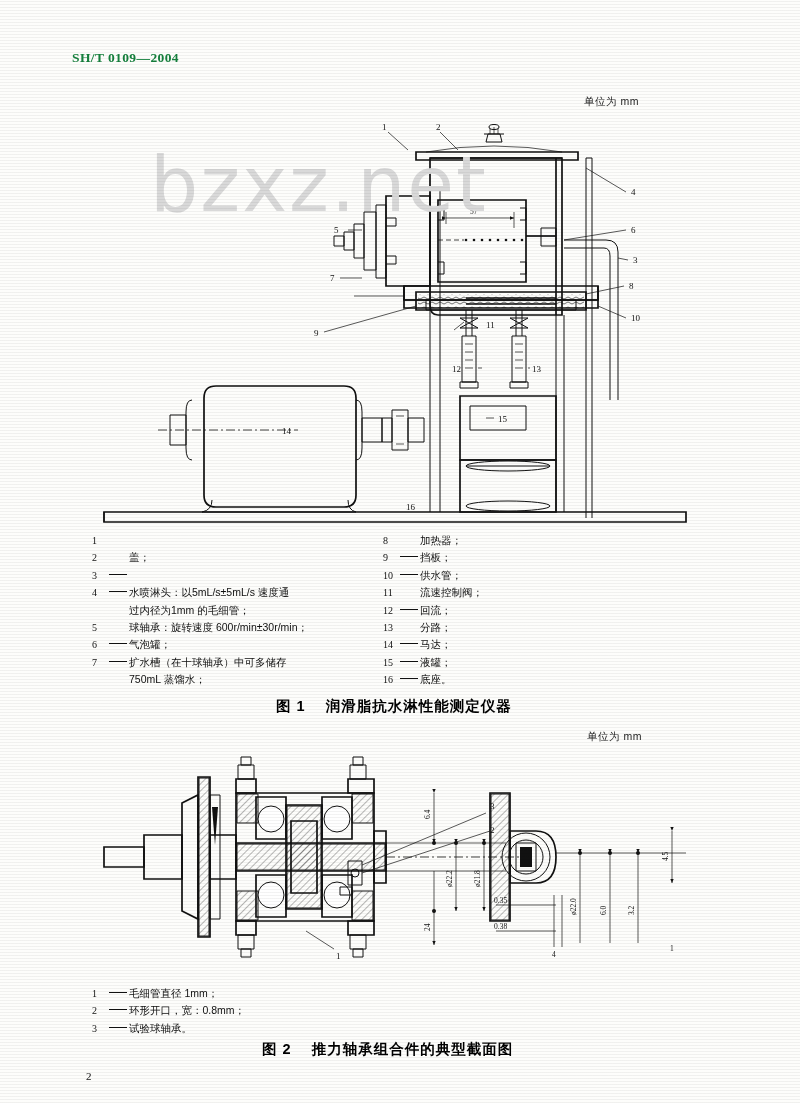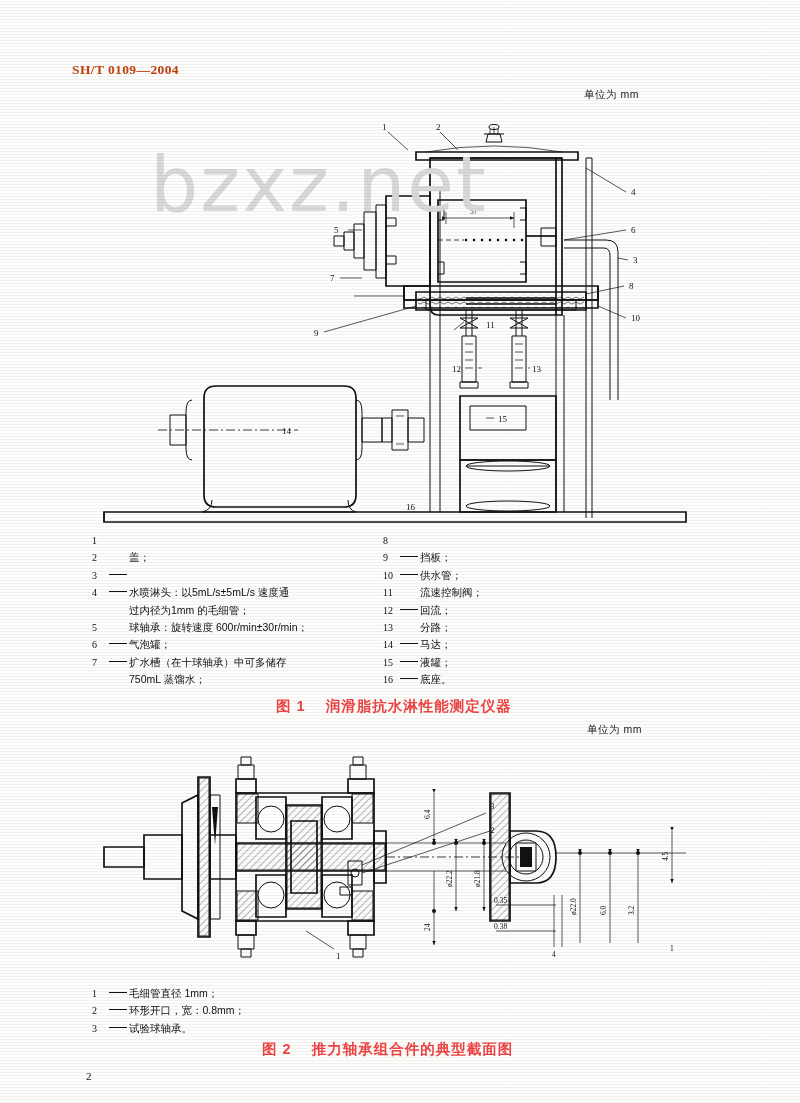--- a/index.html
+++ b/index.html
@@ -1,28 +1,28 @@
 <!DOCTYPE html>
 <html><head>
 <meta charset="utf-8">
 <style>
   html,body{margin:0;padding:0;background:#8a8a8a;}
   body{font-family:"Liberation Sans","DejaVu Sans",sans-serif;}
   .page{position:relative;width:800px;height:1103px;background:#fdfdfb;margin:0 auto;overflow:hidden;}
 
   
-  .hdr{position:absolute;left:72px;top:62px;font-family:"Liberation Serif","DejaVu Serif",serif;
-       font-weight:bold;font-size:13.5px;letter-spacing:.4px;color:#c2410c;}
+  .hdr{position:absolute;left:72px;top:50px;font-family:"Liberation Serif","DejaVu Serif",serif;
+       font-weight:bold;font-size:13.5px;letter-spacing:.4px;color:#15803d;}
 
   
   .wm{position:absolute;left:150px;top:140px;font-size:76px;font-weight:normal;color:#d9d9d9;
       letter-spacing:2px;font-family:"DejaVu Sans",sans-serif;z-index:3;pointer-events:none;}
 
   
-  .unit{position:absolute;font-size:10.5px;color:#1a1a1a;letter-spacing:.5px;}
+  .unit{position:absolute;font-size:10.5px;color:#1a1a1a;letter-spacing:.5px;margin-top:7px;}
   .unit.u1{left:584px;top:88px;}
   .unit.u2{left:587px;top:723px;}
 
   
   .fig{position:absolute;z-index:2;}
   #fig1{left:86px;top:100px;width:640px;height:425px;}
   #fig2{left:86px;top:735px;width:640px;height:250px;}
   svg{display:block;overflow:visible;}
   .ln{stroke:#111;fill:none;stroke-width:1;}
   .ln2{stroke:#111;fill:none;stroke-width:1.7;}
@@ -41,21 +41,21 @@
   #lg1b{left:383px;top:532px;width:250px;}
   #lg2{left:92px;top:985px;width:330px;}
   .lrow{display:flex;align-items:flex-start;white-space:nowrap;}
   .lno{width:17px;flex:none;text-align:left;font-family:"Liberation Serif","DejaVu Serif",serif;font-size:10px;}
   .ldash{width:20px;flex:none;}
   .ldash i{display:inline-block;width:18px;height:1px;background:#111;vertical-align:4px;}
   .ltxt{flex:1;}
   .lcont{padding-left:37px;}
 
   
-  .cap{position:absolute;font-weight:bold;font-size:14.5px;color:#ef4444;letter-spacing:1px;z-index:4;}
+  .cap{position:absolute;font-weight:bold;font-size:14.5px;color:#000000;letter-spacing:1px;z-index:4;}
   #cap1{left:276px;top:697px;}
   #cap2{left:262px;top:1040px;}
 
   .pg{position:absolute;left:86px;top:1070px;font-family:"Liberation Serif","DejaVu Serif",serif;
       font-size:11px;color:#111;}
 
   .grain{position:absolute;inset:0;pointer-events:none;z-index:6;opacity:.05;
      background:repeating-linear-gradient(0deg,#000 0 1px,transparent 1px 3px);}
 </style>
 </head>
@@ -372,20 +372,21 @@
         <span class="lno">7</span>
         <span class="ldash"><i></i></span>
         <span class="ltxt">扩水槽（在十球轴承）中可多储存</span>
       </div>
       <div class="lcont">750mL 蒸馏水；</div>
     </div>
   <div class="legend" id="lg1b">
       <div class="lrow">
         <span class="lno">8</span>
         <span class="ldash"></span>
+        <span class="ltxt">加热器；</span>
       </div>
       <div class="lrow">
         <span class="lno">9</span>
         <span class="ldash"><i></i></span>
         <span class="ltxt">挡板；</span>
       </div>
       <div class="lrow">
         <span class="lno">10</span>
         <span class="ldash"><i></i></span>
         <span class="ltxt">供水管；</span>

